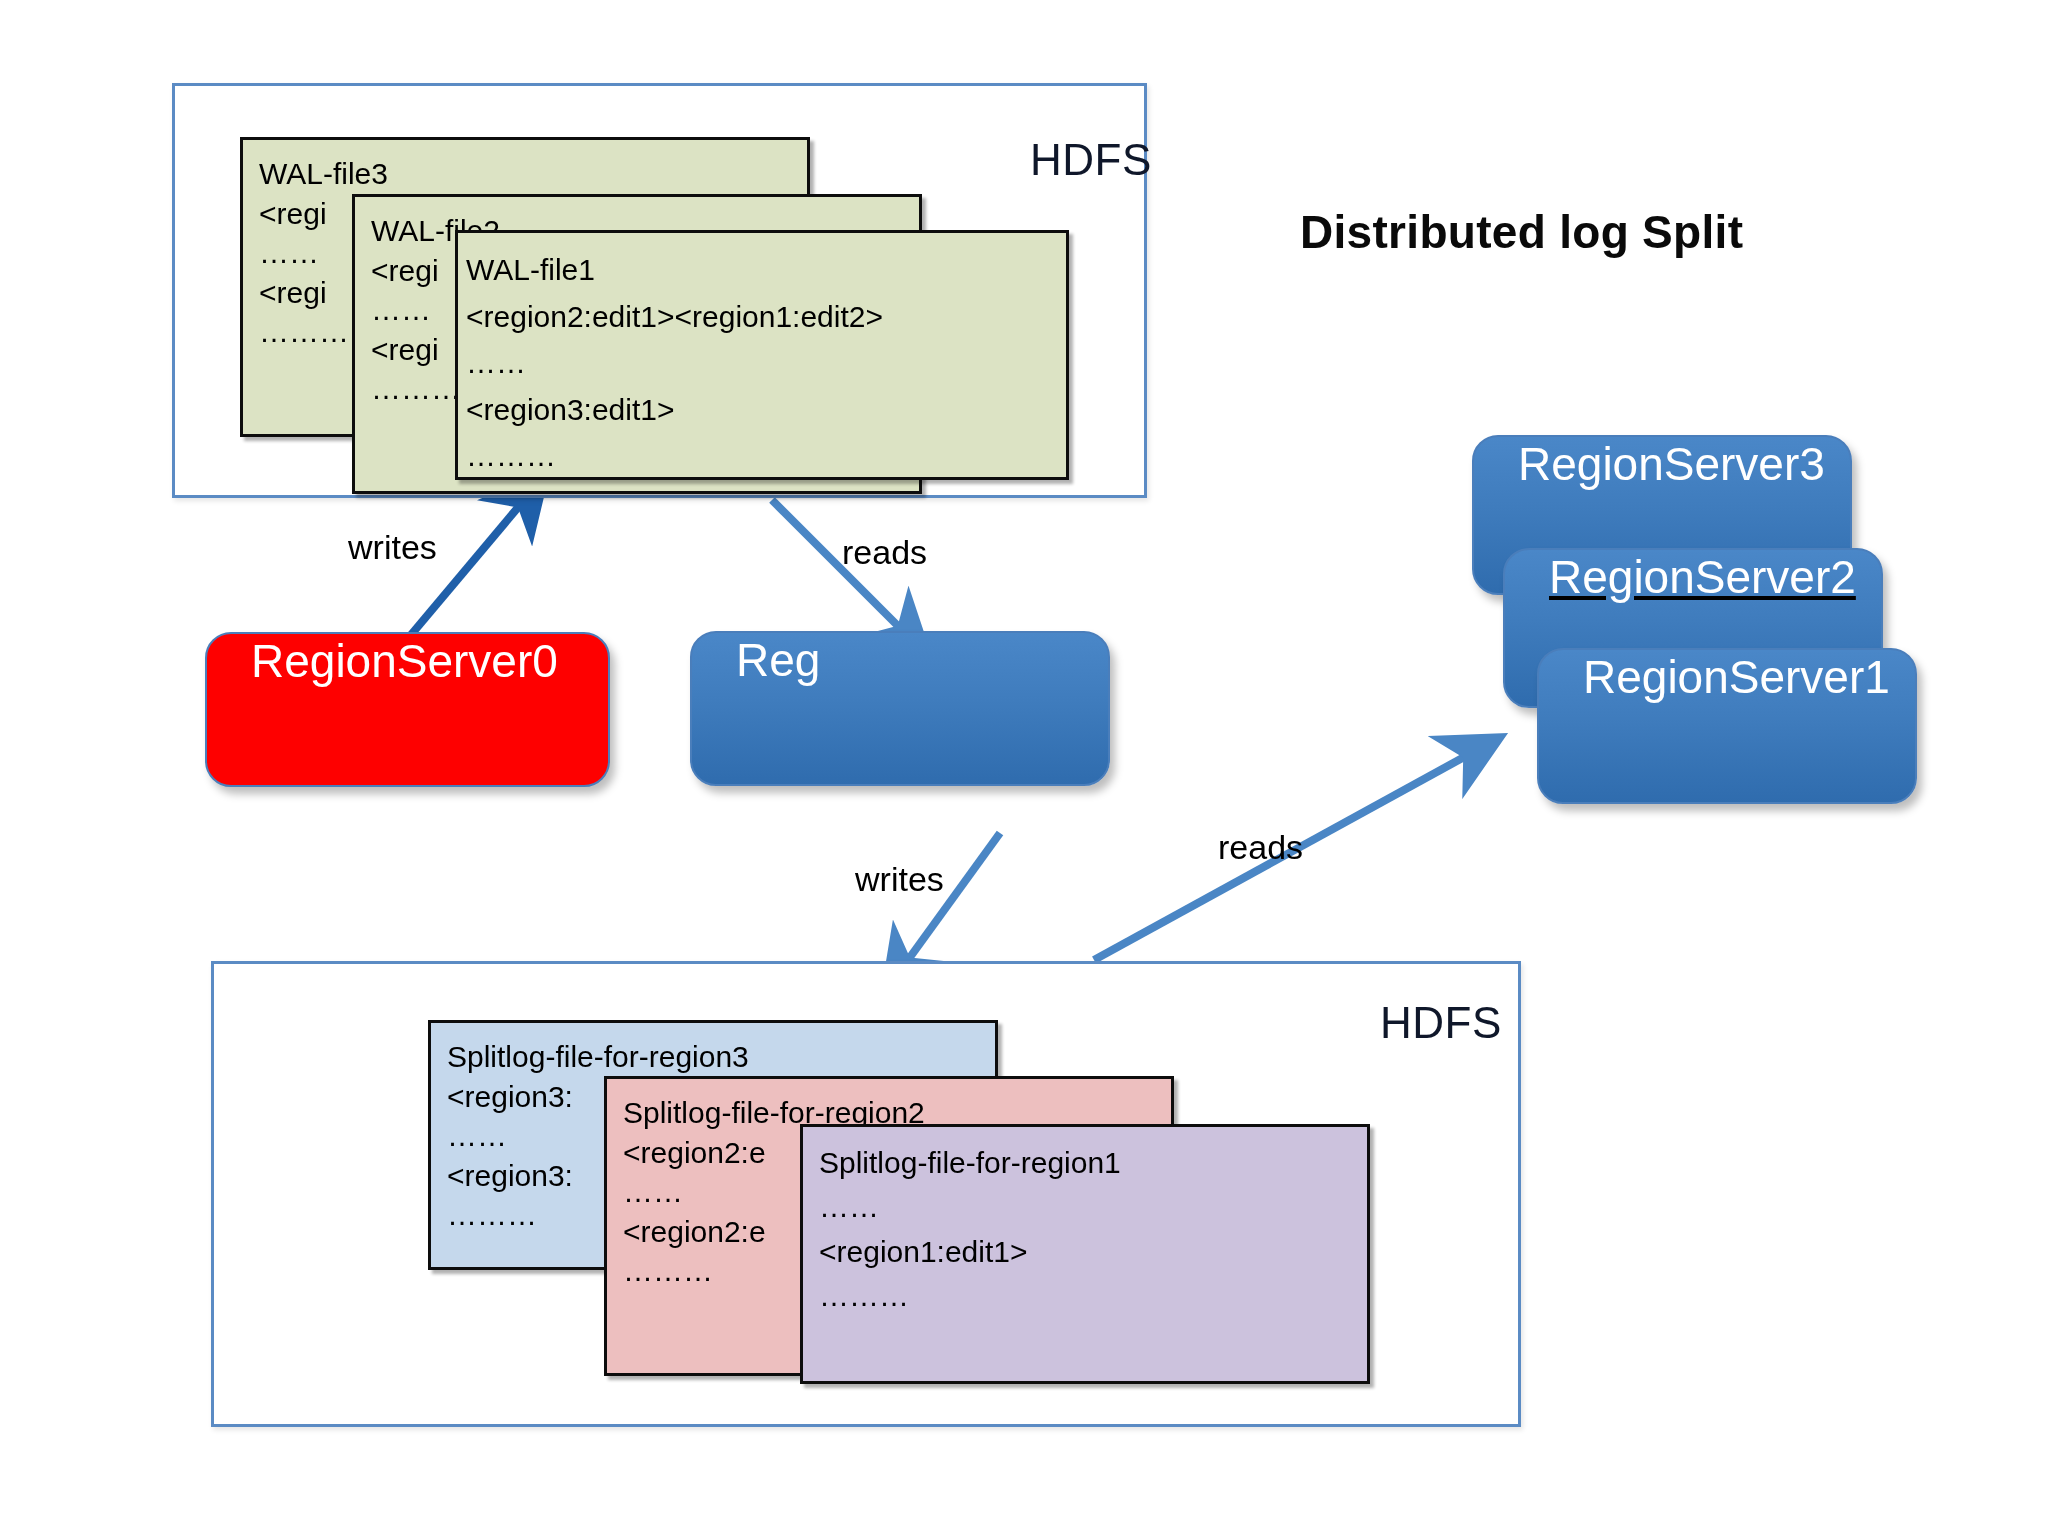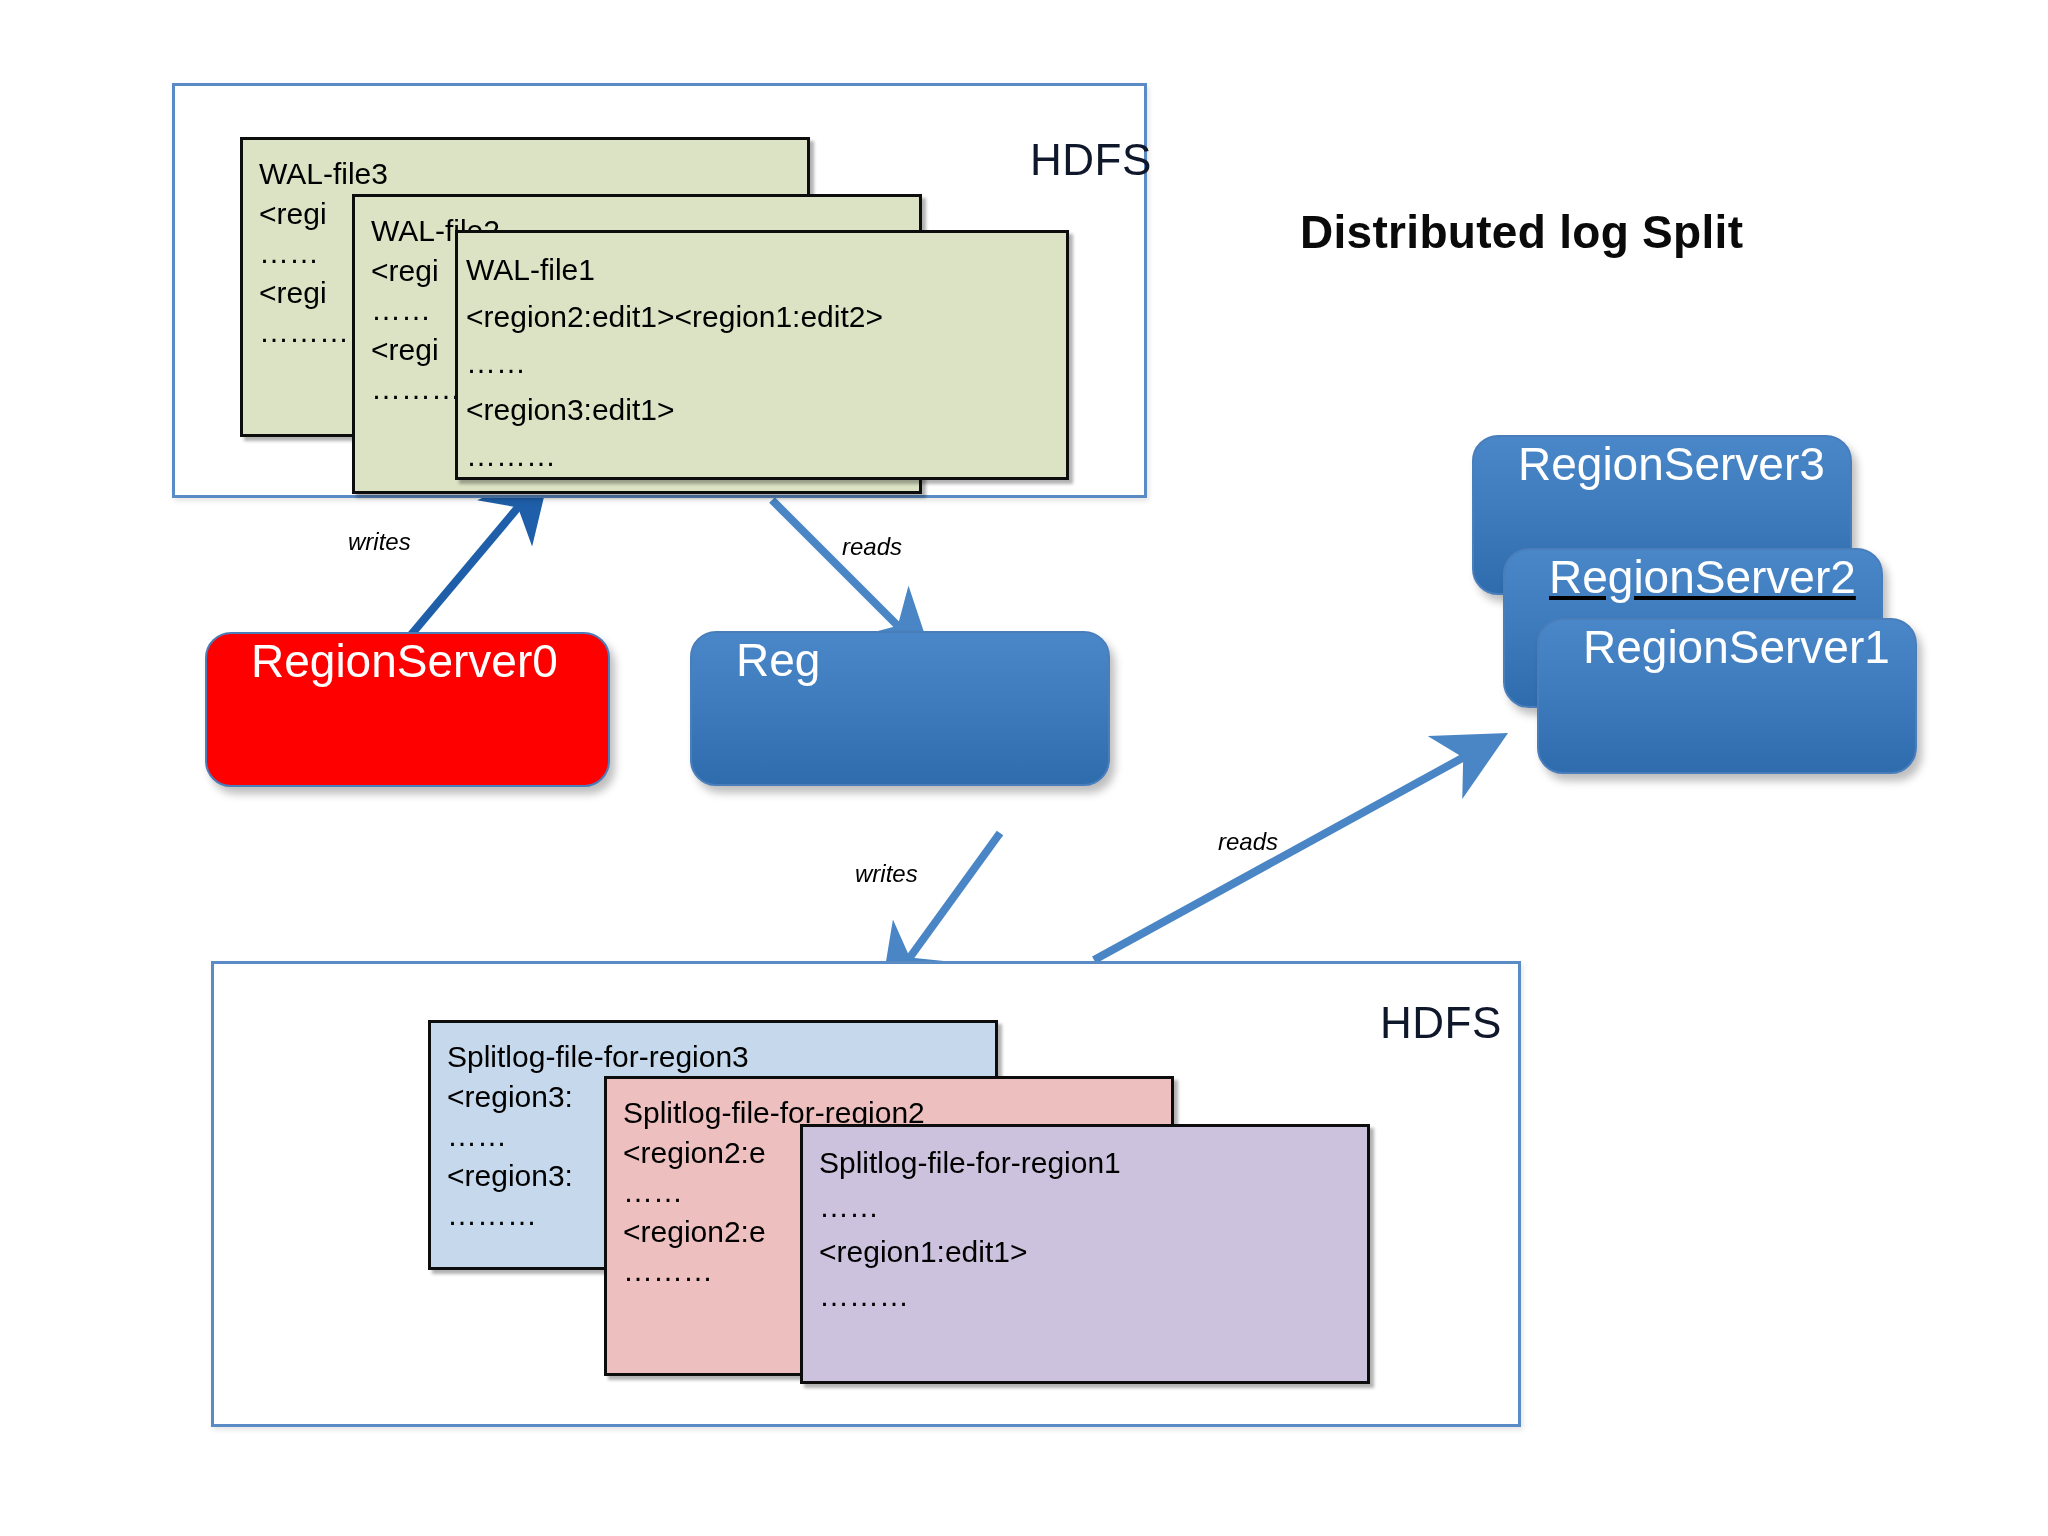--- a/index.html
+++ b/index.html
@@ -43,28 +43,28 @@
   .server span{color:#ffffff;font-size:46px;padding-left:44px;white-space:nowrap;}
   .server.blue{background:linear-gradient(180deg,#4a87c8 0%,#3f7cbd 45%,#2f6cae 100%);}
   .server.red{background:#fe0000;}
   .server.red span{color:#ffffff;}
 
   #rs0{left:205px;top:632px;width:405px;height:155px;}
   #rs-x{left:690px;top:631px;width:420px;height:155px;}
   #rs-y{left:812px;top:670px;width:400px;height:163px;}
   #rs3{left:1472px;top:435px;width:380px;height:160px;}
   #rs2{left:1503px;top:548px;width:380px;height:160px;text-decoration:underline;}
-  #rs1{left:1537px;top:618px;width:380px;height:156px;}
+  #rs1{left:1537px;top:648px;width:380px;height:156px;}
 
   
   #title{position:absolute;left:1300px;top:205px;font-size:46px;font-weight:bold;
          letter-spacing:.3px;color:#0a0a0a;}
 
   
-  .arrow-label{position:absolute;font-size:24px;font-style:italic;color:#000;text-align:center;}
+  .arrow-label{position:absolute;font-size:34px;color:#000;text-align:center;}
   #lbl-writes-top{left:348px;top:528px;}
   #lbl-reads-top{left:842px;top:533px;}
   #lbl-writes-bottom{left:855px;top:860px;}
   #lbl-reads-bottom{left:1218px;top:828px;}
 
   svg.arrows{position:absolute;left:0;top:0;width:2048px;height:1536px;
              pointer-events:none;}
 </style>
 </head>
 <body>

